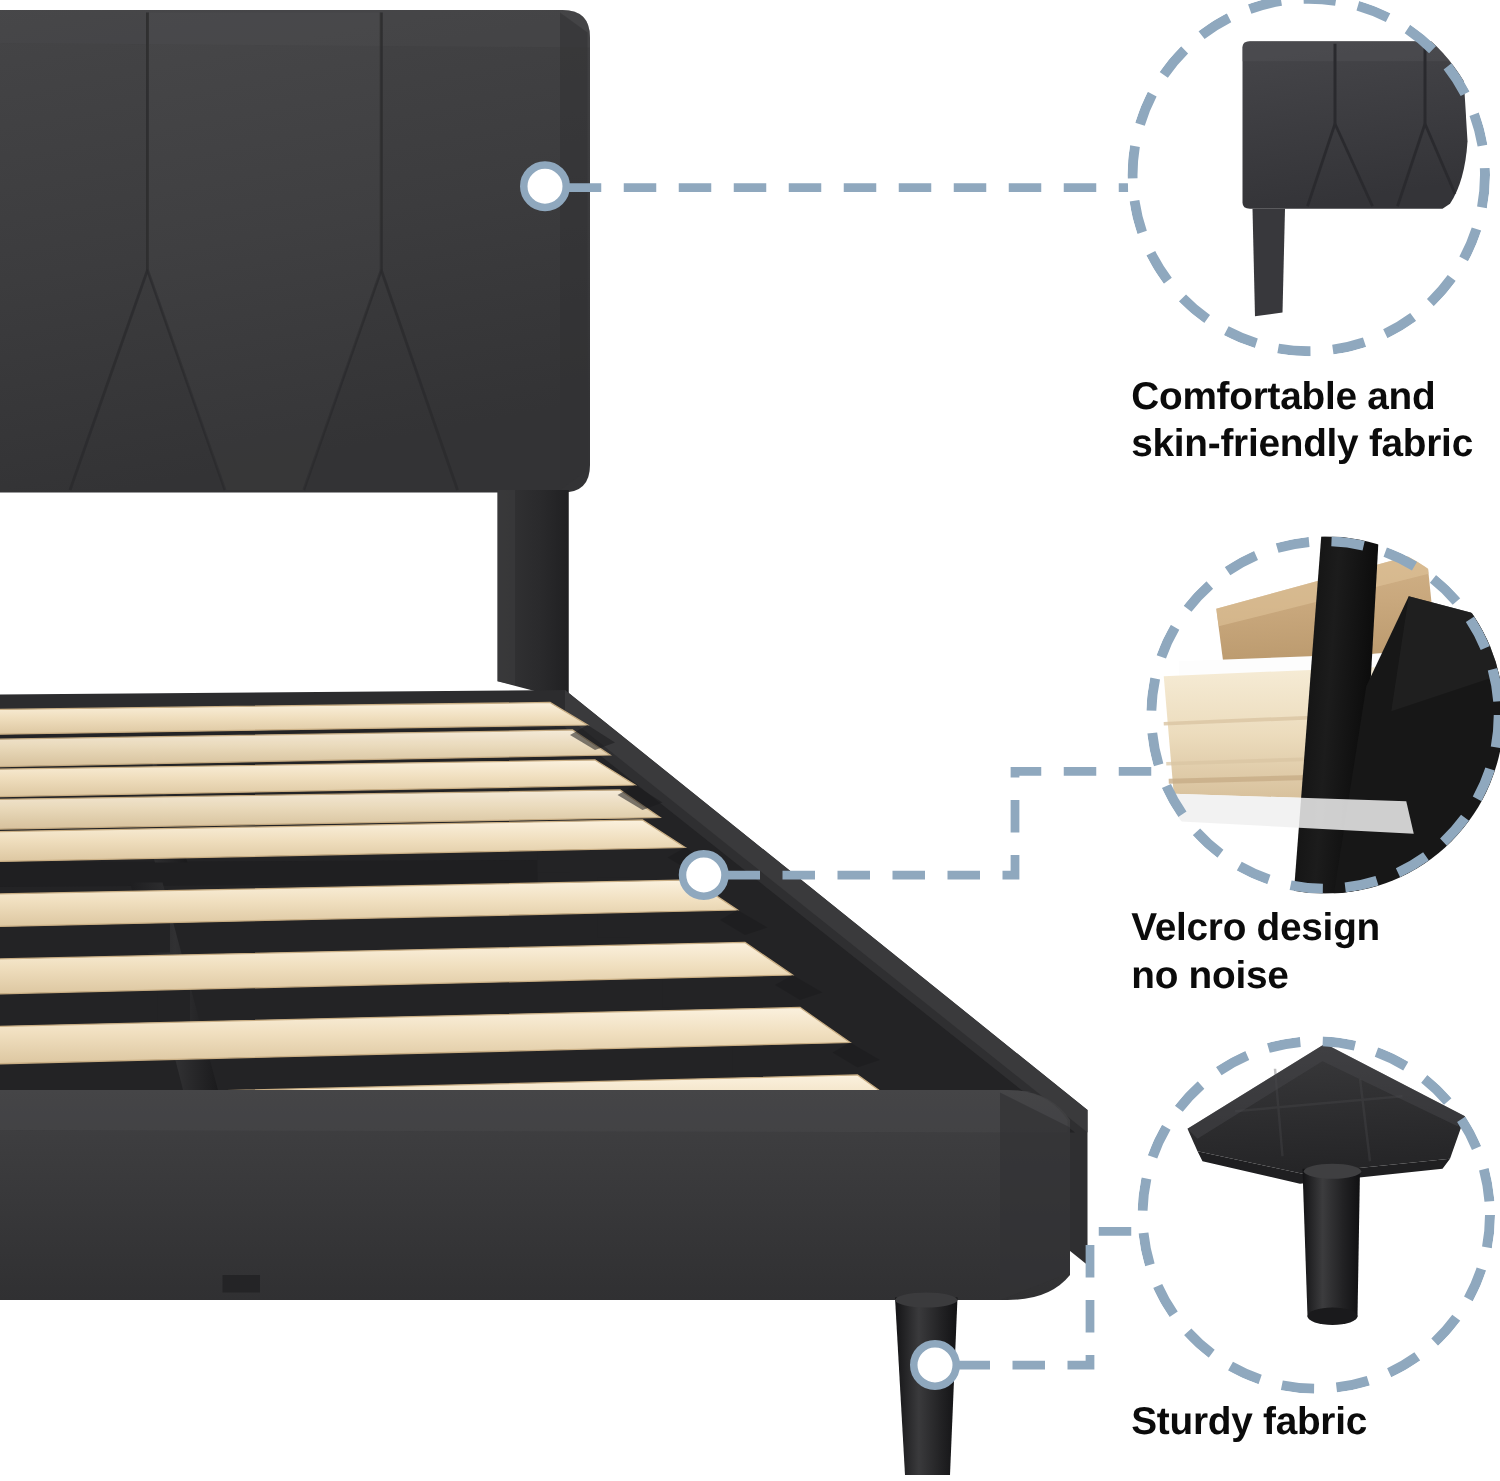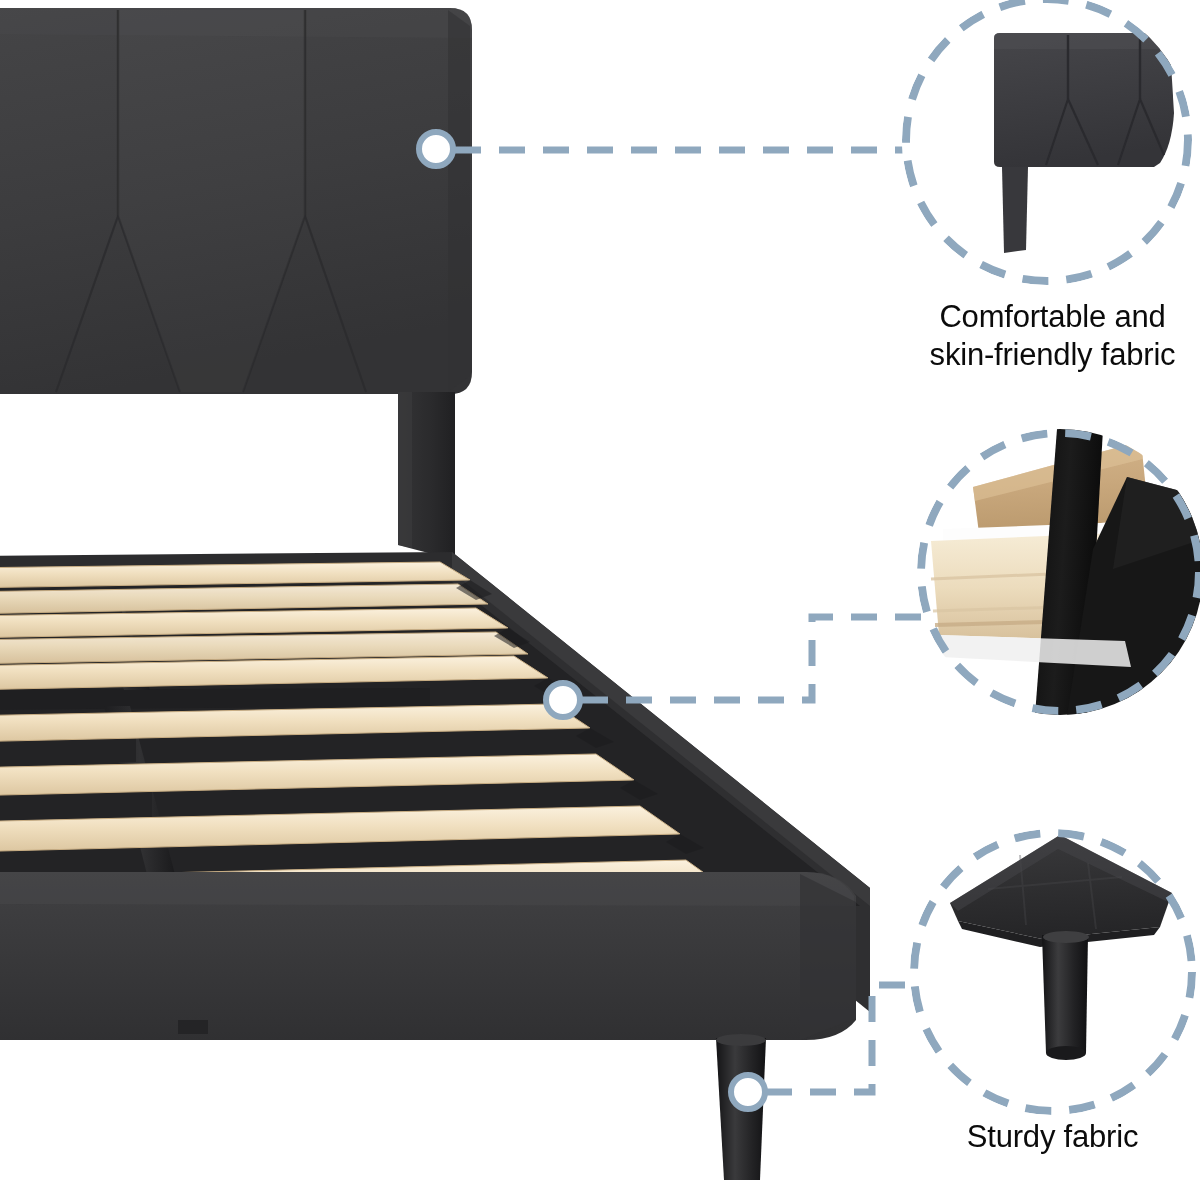--- a/index.html
+++ b/index.html
@@ -15,28 +15,28 @@
     width: 1200px;
     height: 1185px;
     background: #ffffff;
     overflow: hidden;
   }
   .layer { position: absolute; top: 0; left: 0; }
 
   
   .feature-label {
     position: absolute;
-    text-align: center;
+    text-align: left;
     color: #0b0b0b;
     font-family: "Liberation Sans", sans-serif;
     font-size: 31px;
     line-height: 38px;
     letter-spacing: -0.2px;
     white-space: pre-line;
-    font-weight: 400;
+    font-weight: 700;
   }
   #label-fabric  { left: 905px; top: 298px; width: 295px; }
   #label-velcro  { left: 905px; top: 723px; width: 295px; }
   #label-sturdy  { left: 905px; top: 1118px; width: 295px; }
 
   
   .callout-circle {
     position: absolute;
     border-radius: 50%;
     overflow: hidden;
@@ -311,16 +311,18 @@
       <ellipse cx="156" cy="108" rx="23" ry="6" fill="#3f3f41"></ellipse>
     </svg>
   </div>
   <svg class="callout-ring" style="left:910px; top:829px;" width="286" height="286">
     <circle cx="143" cy="143" r="139" fill="none" stroke="#8fa8be" stroke-width="8" stroke-dasharray="26 18" stroke-linecap="butt"></circle>
   </svg>
 
   <div class="feature-label" id="label-fabric">Comfortable and
 skin-friendly fabric</div>
 
+  <div class="feature-label" id="label-velcro">Velcro design
+no noise</div>
 
   <div class="feature-label" id="label-sturdy">Sturdy fabric</div>
 
 </div>
 
 </body></html>

